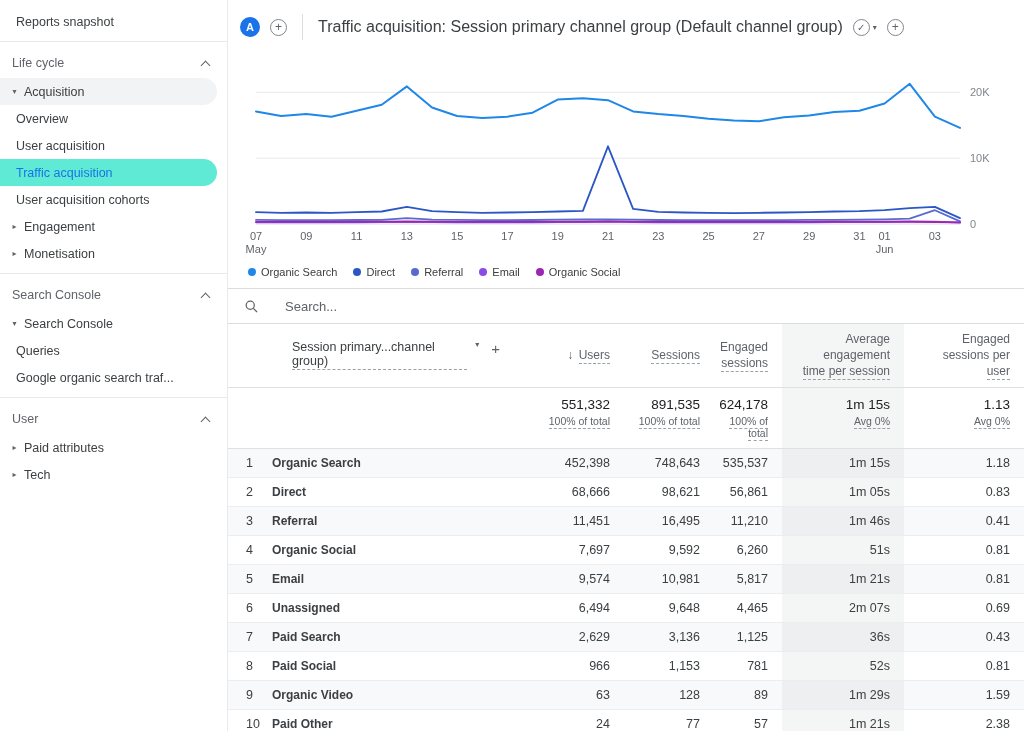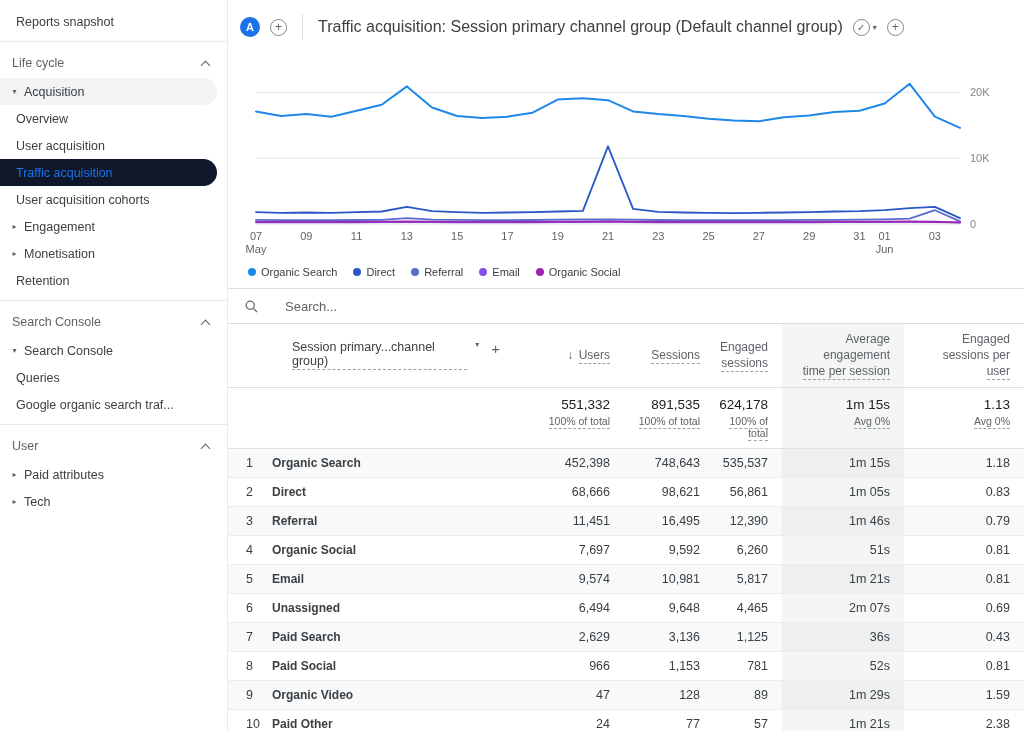--- a/index.html
+++ b/index.html
@@ -7,21 +7,21 @@
     font-family:"Liberation Sans", sans-serif; color:#3c4043; }
   .app { display:flex; width:1024px; height:731px; }
 
   
   .sidebar { flex:0 0 228px; width:228px; border-right:1px solid #e8eaed; padding-top:8px; overflow:hidden; background:#fff; }
   .nav-item { height:27px; display:flex; align-items:center; font-size:12.5px; color:#3c4043;
     padding-left:16px; margin-right:10px; border-radius:0 14px 14px 0; cursor:pointer; white-space:nowrap; }
   .nav-item.has-arrow { padding-left:5px; }
   .nav-item .arrow { flex:0 0 19px; width:19px; text-align:center; font-size:8px; color:#5f6368; }
   .nav-item.lvl1 { }
-  .nav-item.selected { background:#0f172a; color:#1a73e8; }
+  .nav-item.selected { background:#5eead4; color:#1a73e8; }
   .nav-item.hovered { background:#f1f3f4; }
   .nav-section { height:30px; display:flex; align-items:center; justify-content:space-between;
     padding:0 18px 0 12px; font-size:12.5px; color:#5f6368; margin-top:2px; cursor:pointer; }
   .chev { width:7px; height:7px; border-right:1.5px solid #5f6368; border-bottom:1.5px solid #5f6368;
     transform:rotate(-135deg); margin-top:4px; }
   .nav-divider { border-top:1px solid #e8eaed; margin:6px 0; }
 
   
   .main { flex:1 1 auto; display:flex; flex-direction:column; overflow:hidden; }
   .report-header { height:54px; flex:0 0 auto; display:flex; align-items:center; padding:0 14px 0 12px; }
@@ -102,23 +102,20 @@
       <div class="nav-item lvl1">
         <span class="nav-label">User acquisition cohorts</span>
       </div>
       <div class="nav-item lvl0 has-arrow">
         <span class="arrow">▸</span>
         <span class="nav-label">Engagement</span>
       </div>
       <div class="nav-item lvl0 has-arrow">
         <span class="arrow">▸</span>
         <span class="nav-label">Monetisation</span>
-      </div>
-      <div class="nav-item lvl0">
-        <span class="nav-label">Retention</span>
       </div>
       <div class="nav-divider"></div>
       <div class="nav-section">
         <span class="sec-label">Search Console</span>
         <span class="chev"></span>
       </div>
       <div class="nav-item lvl0 has-arrow">
         <span class="arrow">▾</span>
         <span class="nav-label">Search Console</span>
       </div>
@@ -300,23 +297,23 @@
             <td class="col-metric">98,621</td>
             <td class="col-metric">56,861</td>
             <td class="col-metric col-hl">1m 05s</td>
             <td class="col-metric">0.83</td>
           </tr>
           <tr class="data-row zebra">
             <td class="col-num">3</td>
             <td class="col-dim"><span class="channel">Referral</span></td>
             <td class="col-metric">11,451</td>
             <td class="col-metric">16,495</td>
-            <td class="col-metric">12,390</td>
+            <td class="col-metric">11,210</td>
             <td class="col-metric col-hl">1m 46s</td>
-            <td class="col-metric">0.79</td>
+            <td class="col-metric">0.41</td>
           </tr>
           <tr class="data-row">
             <td class="col-num">4</td>
             <td class="col-dim"><span class="channel">Organic Social</span></td>
             <td class="col-metric">7,697</td>
             <td class="col-metric">9,592</td>
             <td class="col-metric">6,260</td>
             <td class="col-metric col-hl">51s</td>
             <td class="col-metric">0.81</td>
           </tr>
@@ -352,21 +349,21 @@
             <td class="col-dim"><span class="channel">Paid Social</span></td>
             <td class="col-metric">966</td>
             <td class="col-metric">1,153</td>
             <td class="col-metric">781</td>
             <td class="col-metric col-hl">52s</td>
             <td class="col-metric">0.81</td>
           </tr>
           <tr class="data-row zebra">
             <td class="col-num">9</td>
             <td class="col-dim"><span class="channel">Organic Video</span></td>
-            <td class="col-metric">47</td>
+            <td class="col-metric">63</td>
             <td class="col-metric">128</td>
             <td class="col-metric">89</td>
             <td class="col-metric col-hl">1m 29s</td>
             <td class="col-metric">1.59</td>
           </tr>
           <tr class="data-row">
             <td class="col-num">10</td>
             <td class="col-dim"><span class="channel">Paid Other</span></td>
             <td class="col-metric">24</td>
             <td class="col-metric">77</td>

